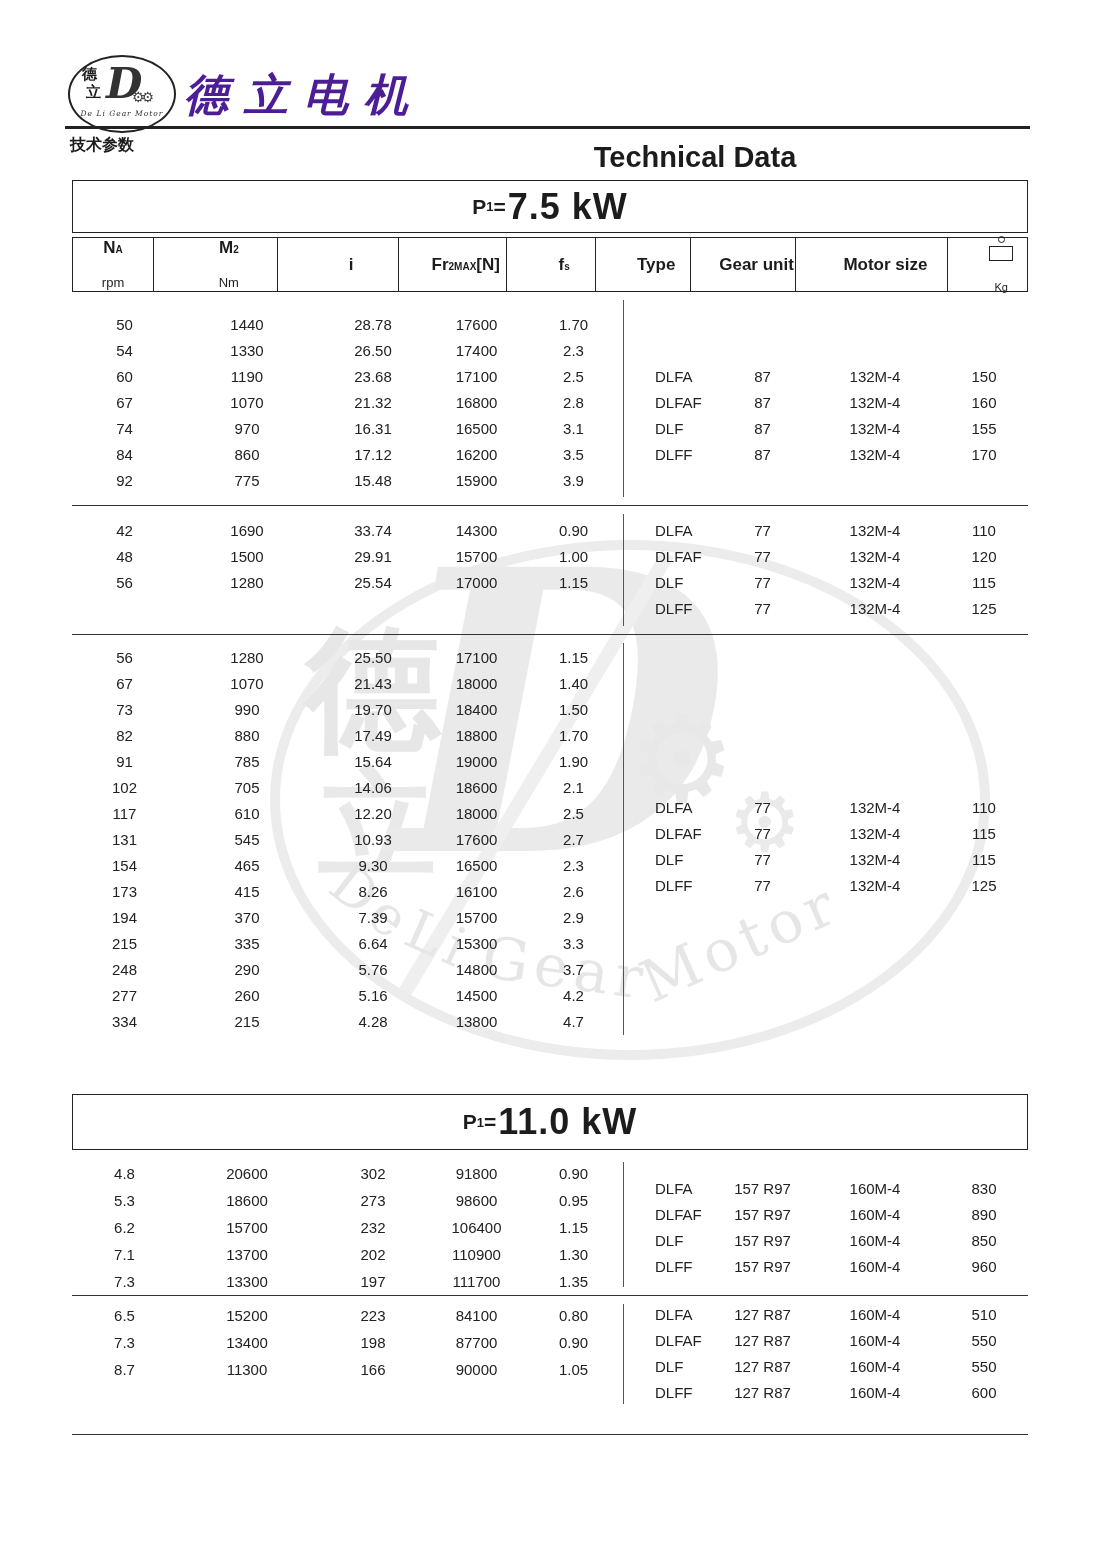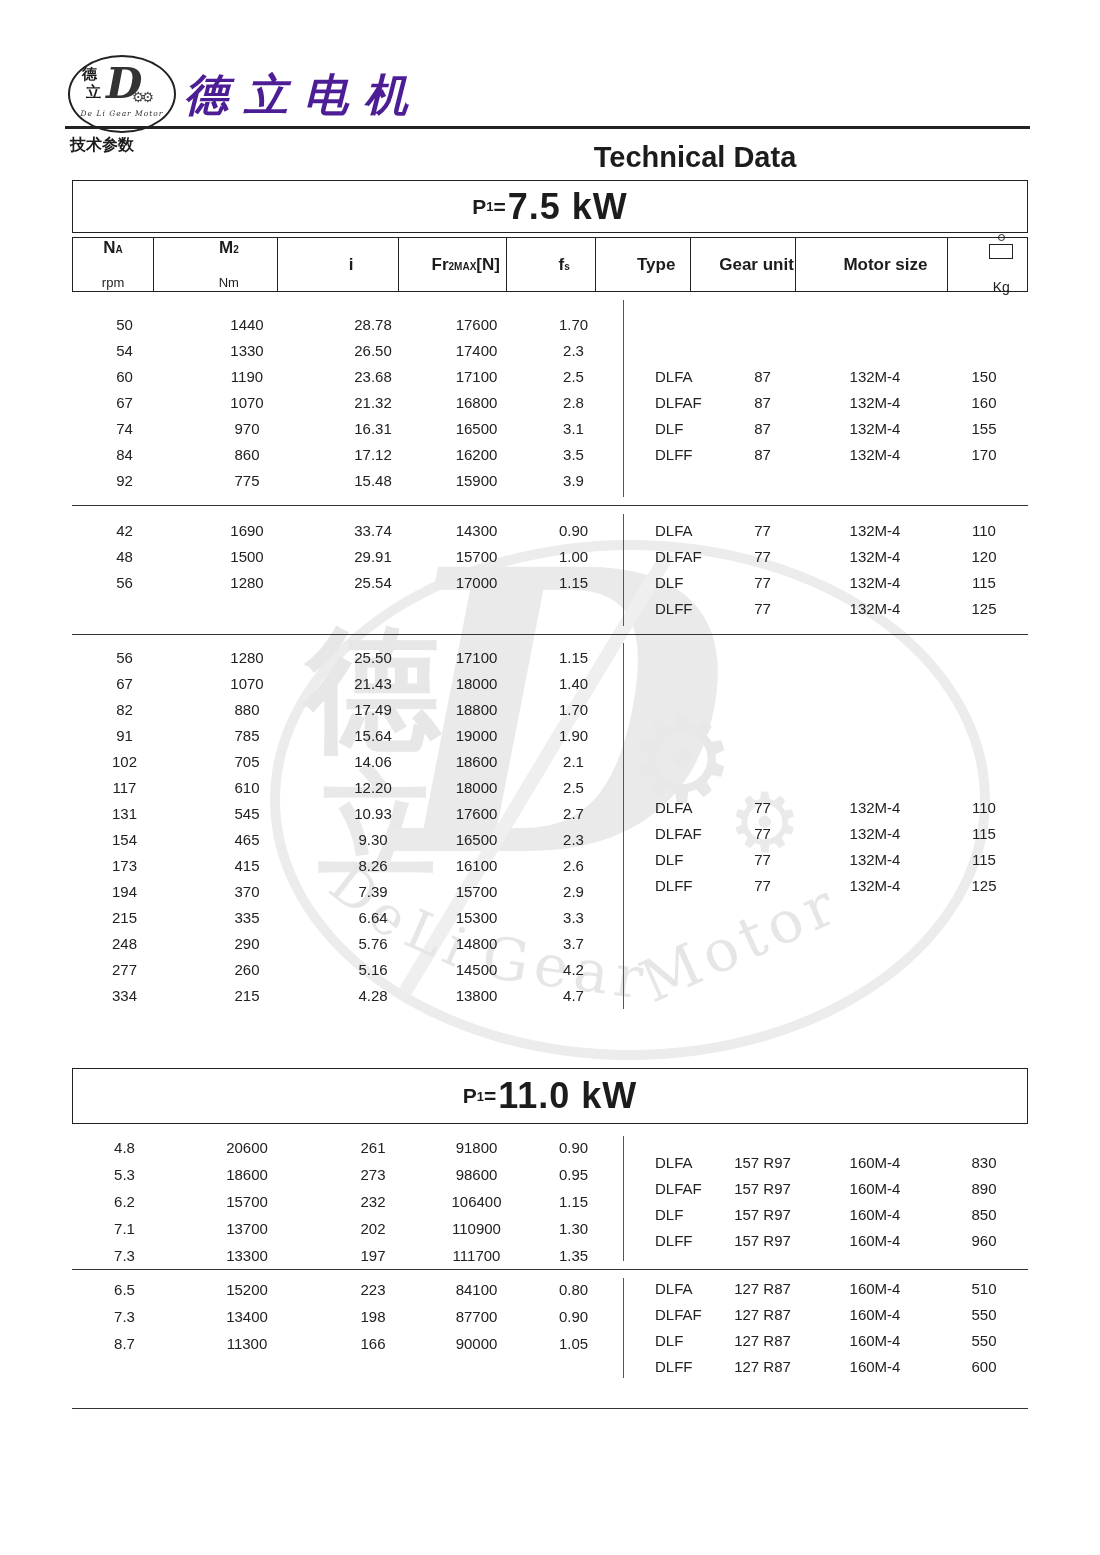--- a/index.html
+++ b/index.html
@@ -144,21 +144,21 @@
         <div>Gear unit</div>
       </div>
       <div class="hcell" style="width:162px">
         <div>Motor size</div>
       </div>
       <div class="hcell" style="width:67px">
         <div>
             <div class="kg-ring"></div>
             <div class="kg-rect"></div>
           </div>
-        <div class="hunit" style="font-size:14px">Kg</div>
+        <div class="hunit" style="font-size:11px">Kg</div>
       </div>
     </div>
 
     <div class="block" style="padding:20px 0 11px 0;">
       <div class="lgroup">
           <div class="lrow">
             <div class="cell">50</div>
             <div class="cell">1440</div>
             <div class="cell">28.78</div>
             <div class="cell">17600</div>
@@ -301,20 +301,27 @@
             <div class="cell">1.15</div>
           </div>
           <div class="lrow">
             <div class="cell">67</div>
             <div class="cell">1070</div>
             <div class="cell">21.43</div>
             <div class="cell">18000</div>
             <div class="cell">1.40</div>
           </div>
           <div class="lrow">
+            <div class="cell">73</div>
+            <div class="cell">990</div>
+            <div class="cell">19.70</div>
+            <div class="cell">18400</div>
+            <div class="cell">1.50</div>
+          </div>
+          <div class="lrow">
             <div class="cell">82</div>
             <div class="cell">880</div>
             <div class="cell">17.49</div>
             <div class="cell">18800</div>
             <div class="cell">1.70</div>
           </div>
           <div class="lrow">
             <div class="cell">91</div>
             <div class="cell">785</div>
             <div class="cell">15.64</div>
@@ -426,21 +433,21 @@
         <span class="p-sub">1</span>
         <span class="p-small">=</span>
         <span class="p-big">11.0 kW</span>
     </div>
 
     <div class="block" style="padding:6px 0 0 0;margin-top:4px;">
       <div class="lgroup">
           <div class="lrow tall">
             <div class="cell">4.8</div>
             <div class="cell">20600</div>
-            <div class="cell">261</div>
+            <div class="cell">302</div>
             <div class="cell">91800</div>
             <div class="cell">0.90</div>
           </div>
           <div class="lrow tall">
             <div class="cell">5.3</div>
             <div class="cell">18600</div>
             <div class="cell">273</div>
             <div class="cell">98600</div>
             <div class="cell">0.95</div>
           </div>

